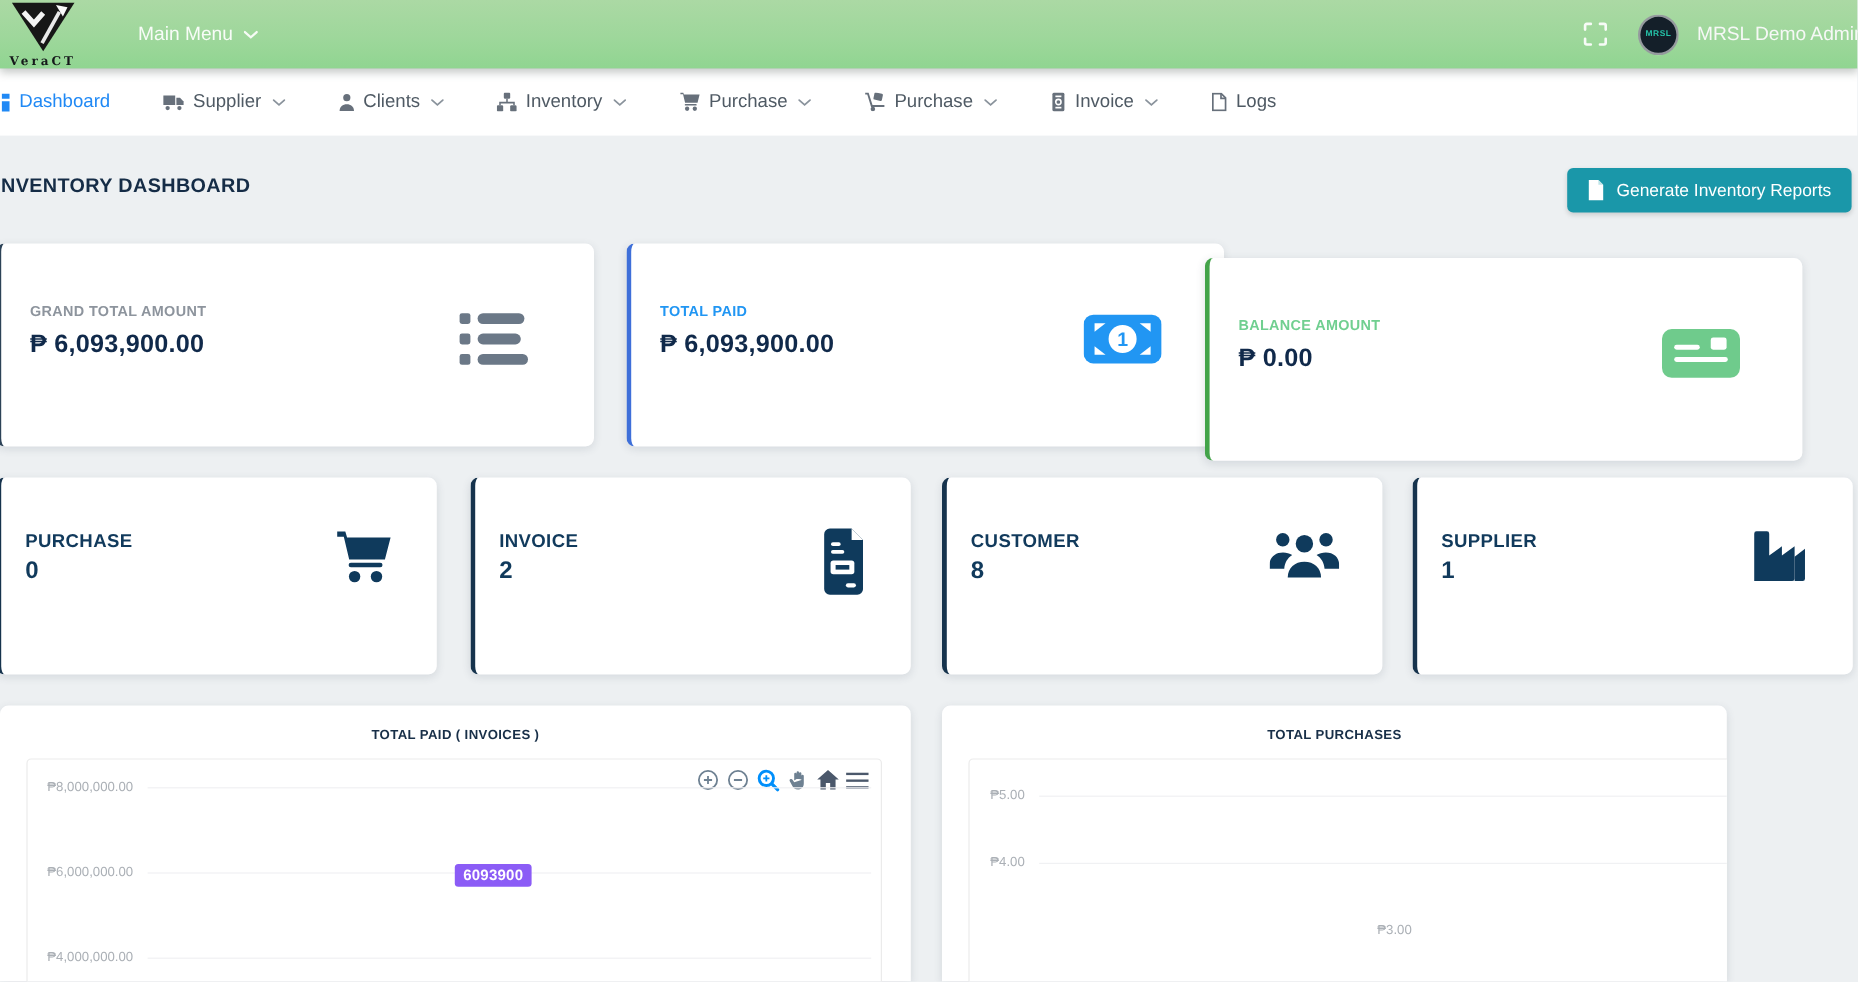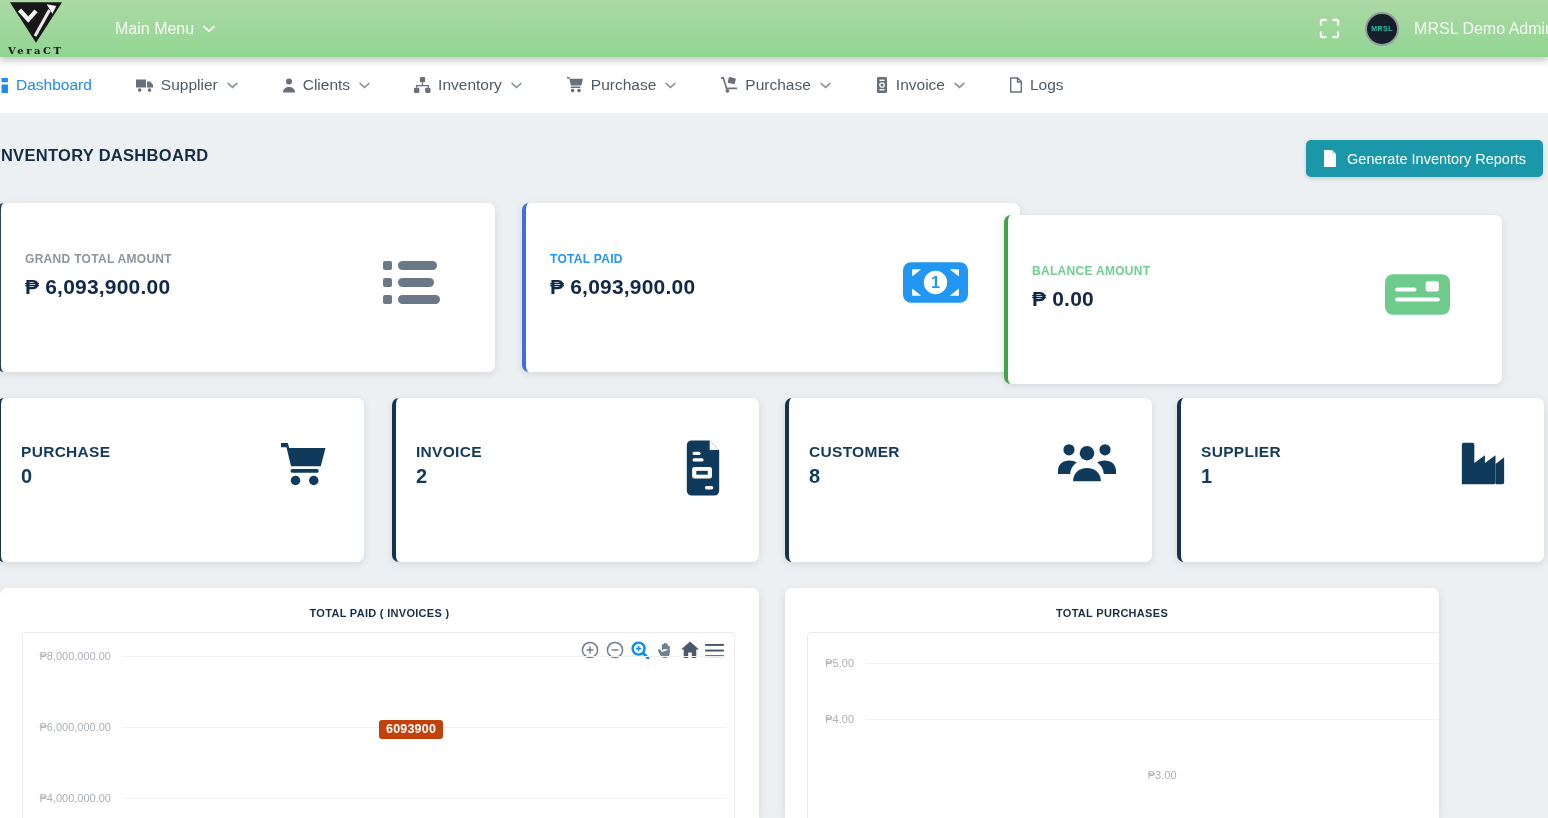--- a/index.html
+++ b/index.html
@@ -55,21 +55,21 @@
   .chart-title { position:absolute; top:19px; left:0; right:0; text-align:center;
     font-size:11px; font-weight:bold; color:#182f48; letter-spacing:.3px; }
   .chart-panel { position:absolute; top:44px; height:300px; border:1px solid #ebebeb; border-radius:4px; background:#fff; }
   .apex-toolbar { position:absolute; top:7px; right:10px; display:flex; align-items:center; gap:5px; }
   .apex-toolbar .tbtn { display:flex; cursor:pointer; }
   .ytick { position:absolute; left:0; right:8px; display:flex; align-items:center; transform:translateY(-50%); }
   .ytick .tlabel { font-size:11px; color:#abb0b6; text-align:right; padding-right:12px; white-space:nowrap; }
   .ytick .tline { flex:1; height:1px; background:#f0f1f3; }
   .chart-left .tlabel { width:100px; }
   .chart-right .tlabel { width:58px; }
-  .bar-label { position:absolute; background:#c2410c; color:#fff; font-size:12.5px; font-weight:bold;
+  .bar-label { position:absolute; background:#8b5cf6; color:#fff; font-size:12.5px; font-weight:bold;
     padding:2px 7px 3px; border-radius:3px; letter-spacing:.2px; }
 </style>
 </head>
 <body>
 
 <div class="frame">
 
   <div class="header">
     <div class="logo">
       <svg width="56" height="43" viewBox="0 0 58 44">

